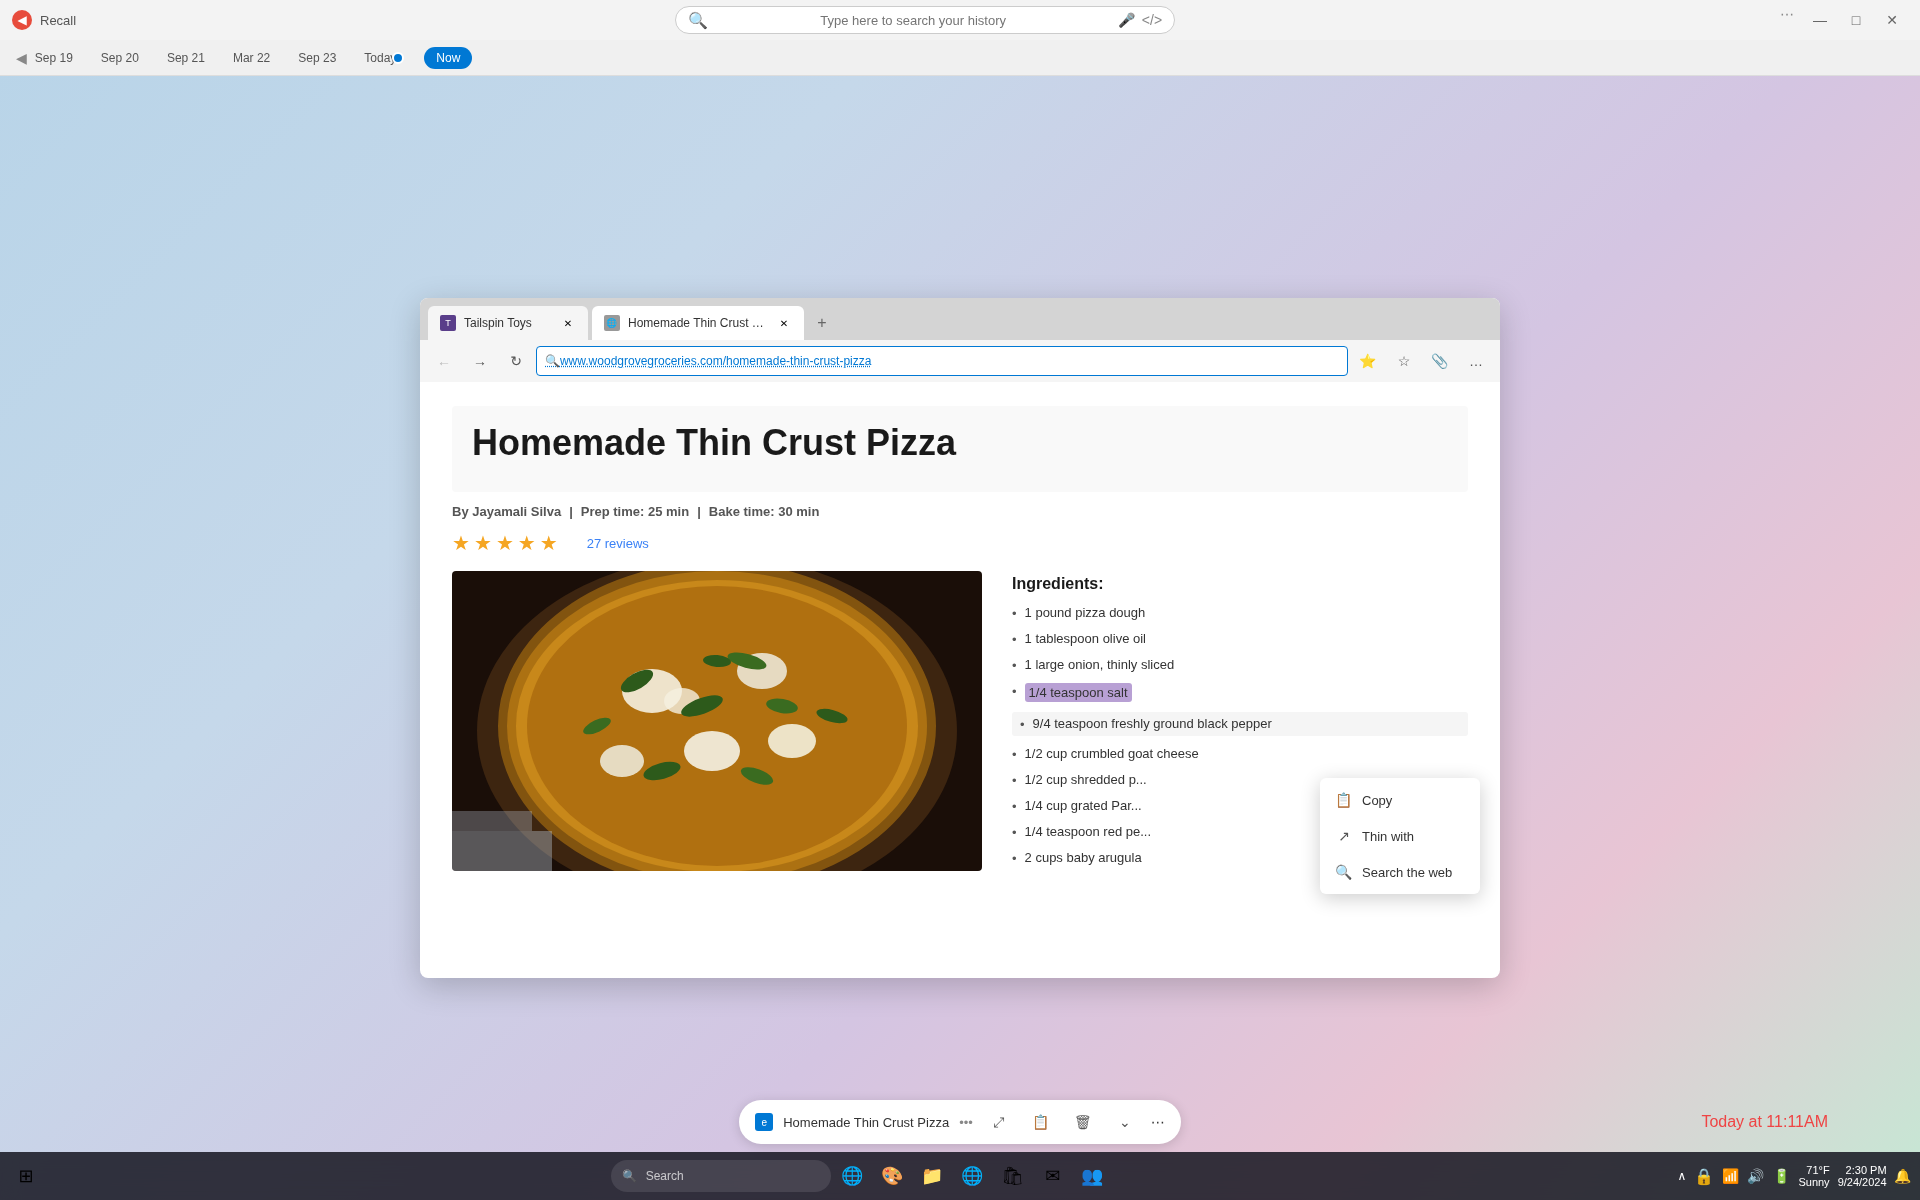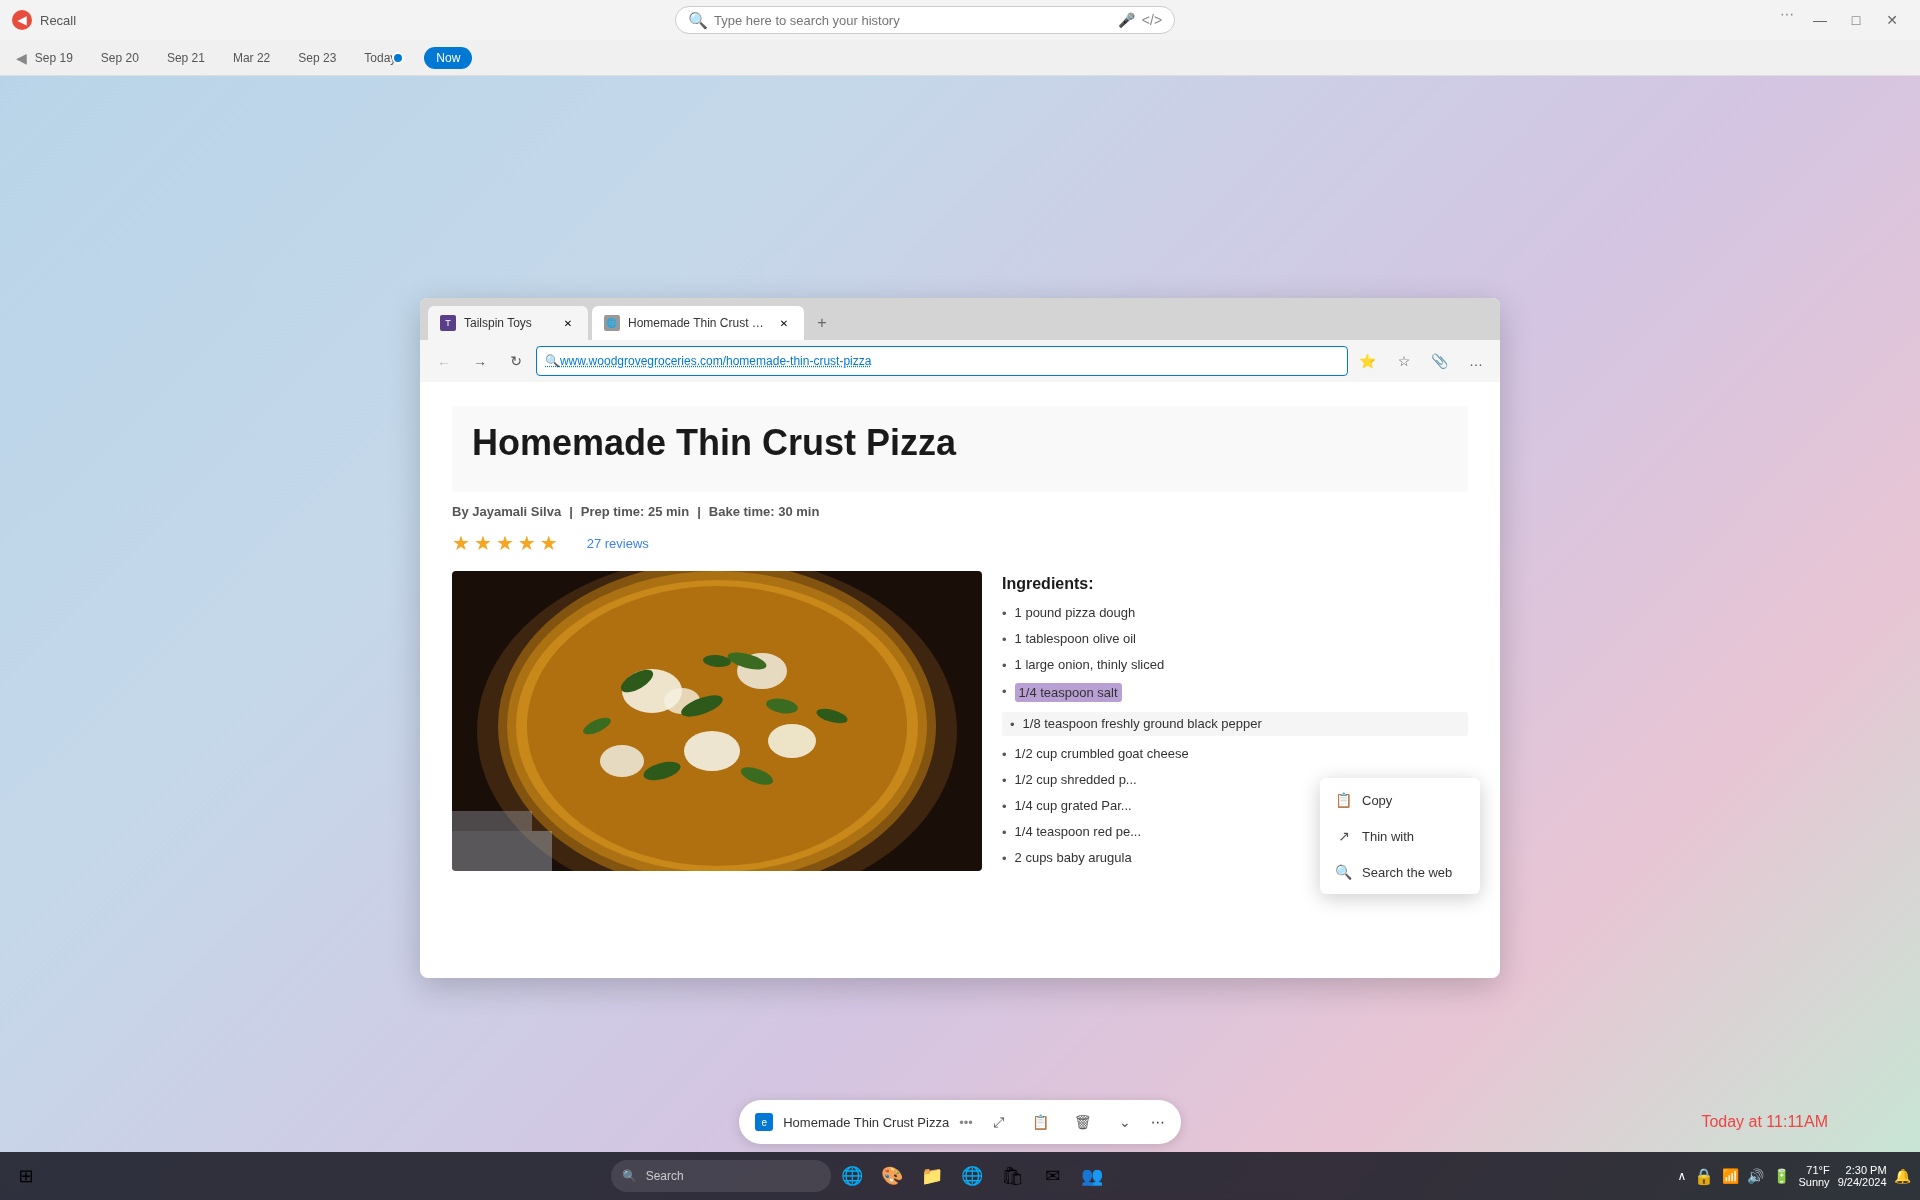--- a/index.html
+++ b/index.html
@@ -41,20 +41,21 @@
       padding: 0 12px;
       gap: 6px;
       margin: 0 auto;
     }
     .search-bar input {
       border: none;
       outline: none;
       font-size: 13px;
       flex: 1;
       color: #666;
+      text-align: center;
     }
     .title-bar-controls {
       display: flex;
       gap: 4px;
     }
     .title-btn {
       width: 32px; height: 28px;
       border: none;
       background: transparent;
       cursor: pointer;
@@ -272,21 +273,21 @@
       display: flex;
       align-items: center;
       gap: 4px;
       margin-bottom: 16px;
     }
     .star { color: #f5a623; font-size: 20px; }
     .reviews { font-size: 13px; color: #3b82f6; margin-left: 25px; }
 
     .content-layout {
       display: flex;
-      gap: 20px;
+      gap: 30px;
       margin-top: 16px;
     }
 
     
     .ingredients-panel {
       flex: 1;
       padding-top: 4px;
     }
     .ingredients-title {
       font-size: 16px;
@@ -620,21 +621,21 @@
           <div class="ingredient-item">
             <span>1 tablespoon olive oil</span>
           </div>
           <div class="ingredient-item">
             <span>1 large onion, thinly sliced</span>
           </div>
           <div class="ingredient-item">
             <span class="ingredient-highlighted">1/4 teaspoon salt</span>
           </div>
           <div class="ingredient-item" style="background:#f5f5f5; padding:4px 8px; border-radius:3px; border-left: none;">
-            <span>1/8 teaspoon freshly ground black pepper</span>
+            <span>9/4 teaspoon freshly ground black pepper</span>
           </div>
           <div class="ingredient-item">
             <span>1/2 cup crumbled goat cheese</span>
           </div>
           <div class="ingredient-item">
             <span>1/2 cup shredded p...</span>
           </div>
           <div class="ingredient-item">
             <span>1/4 cup grated Par...</span>
           </div>

